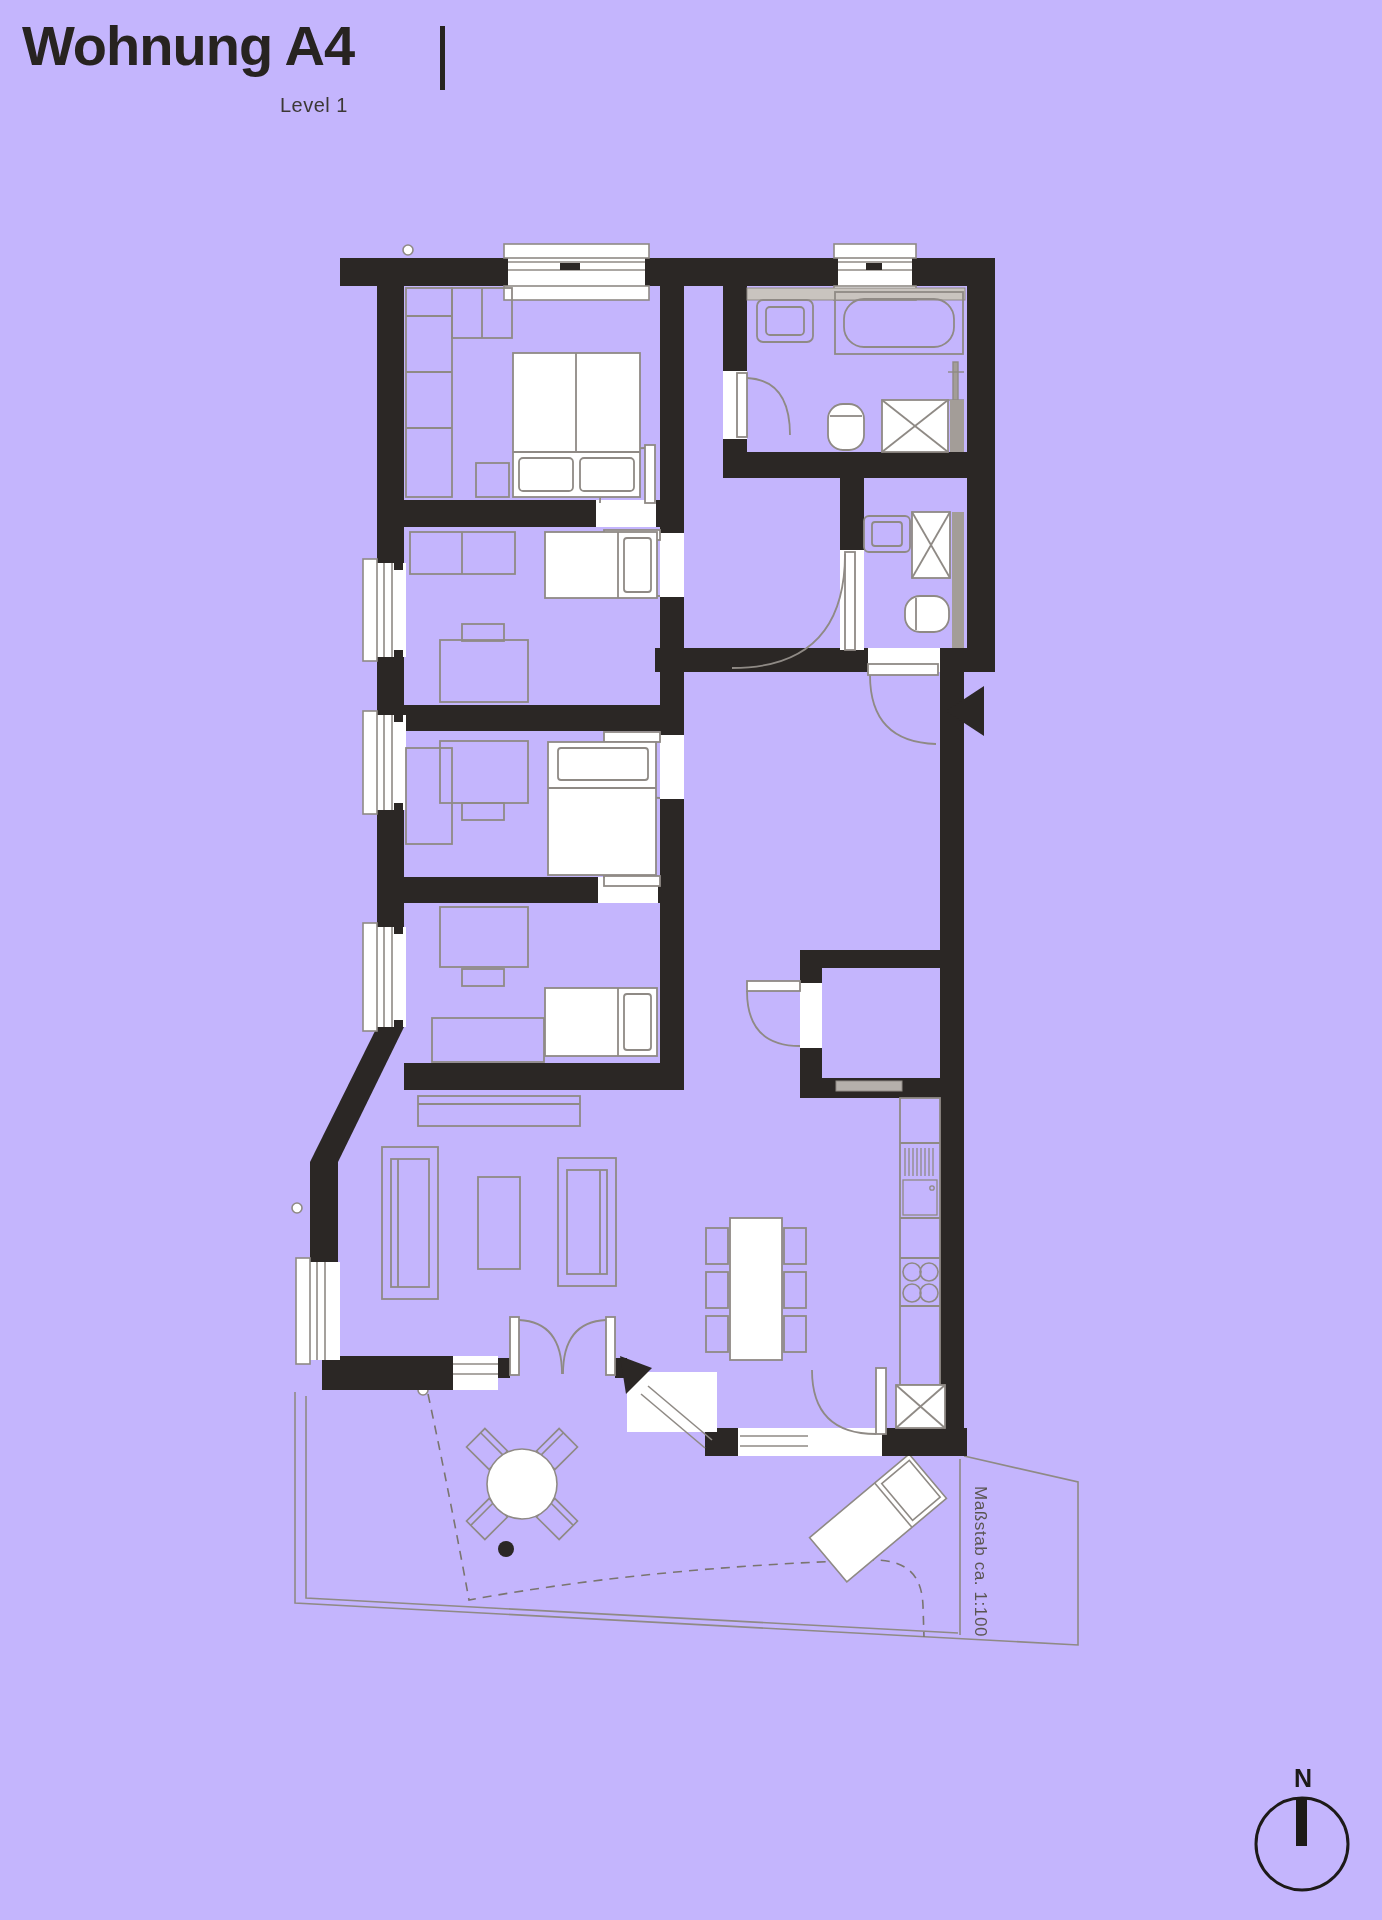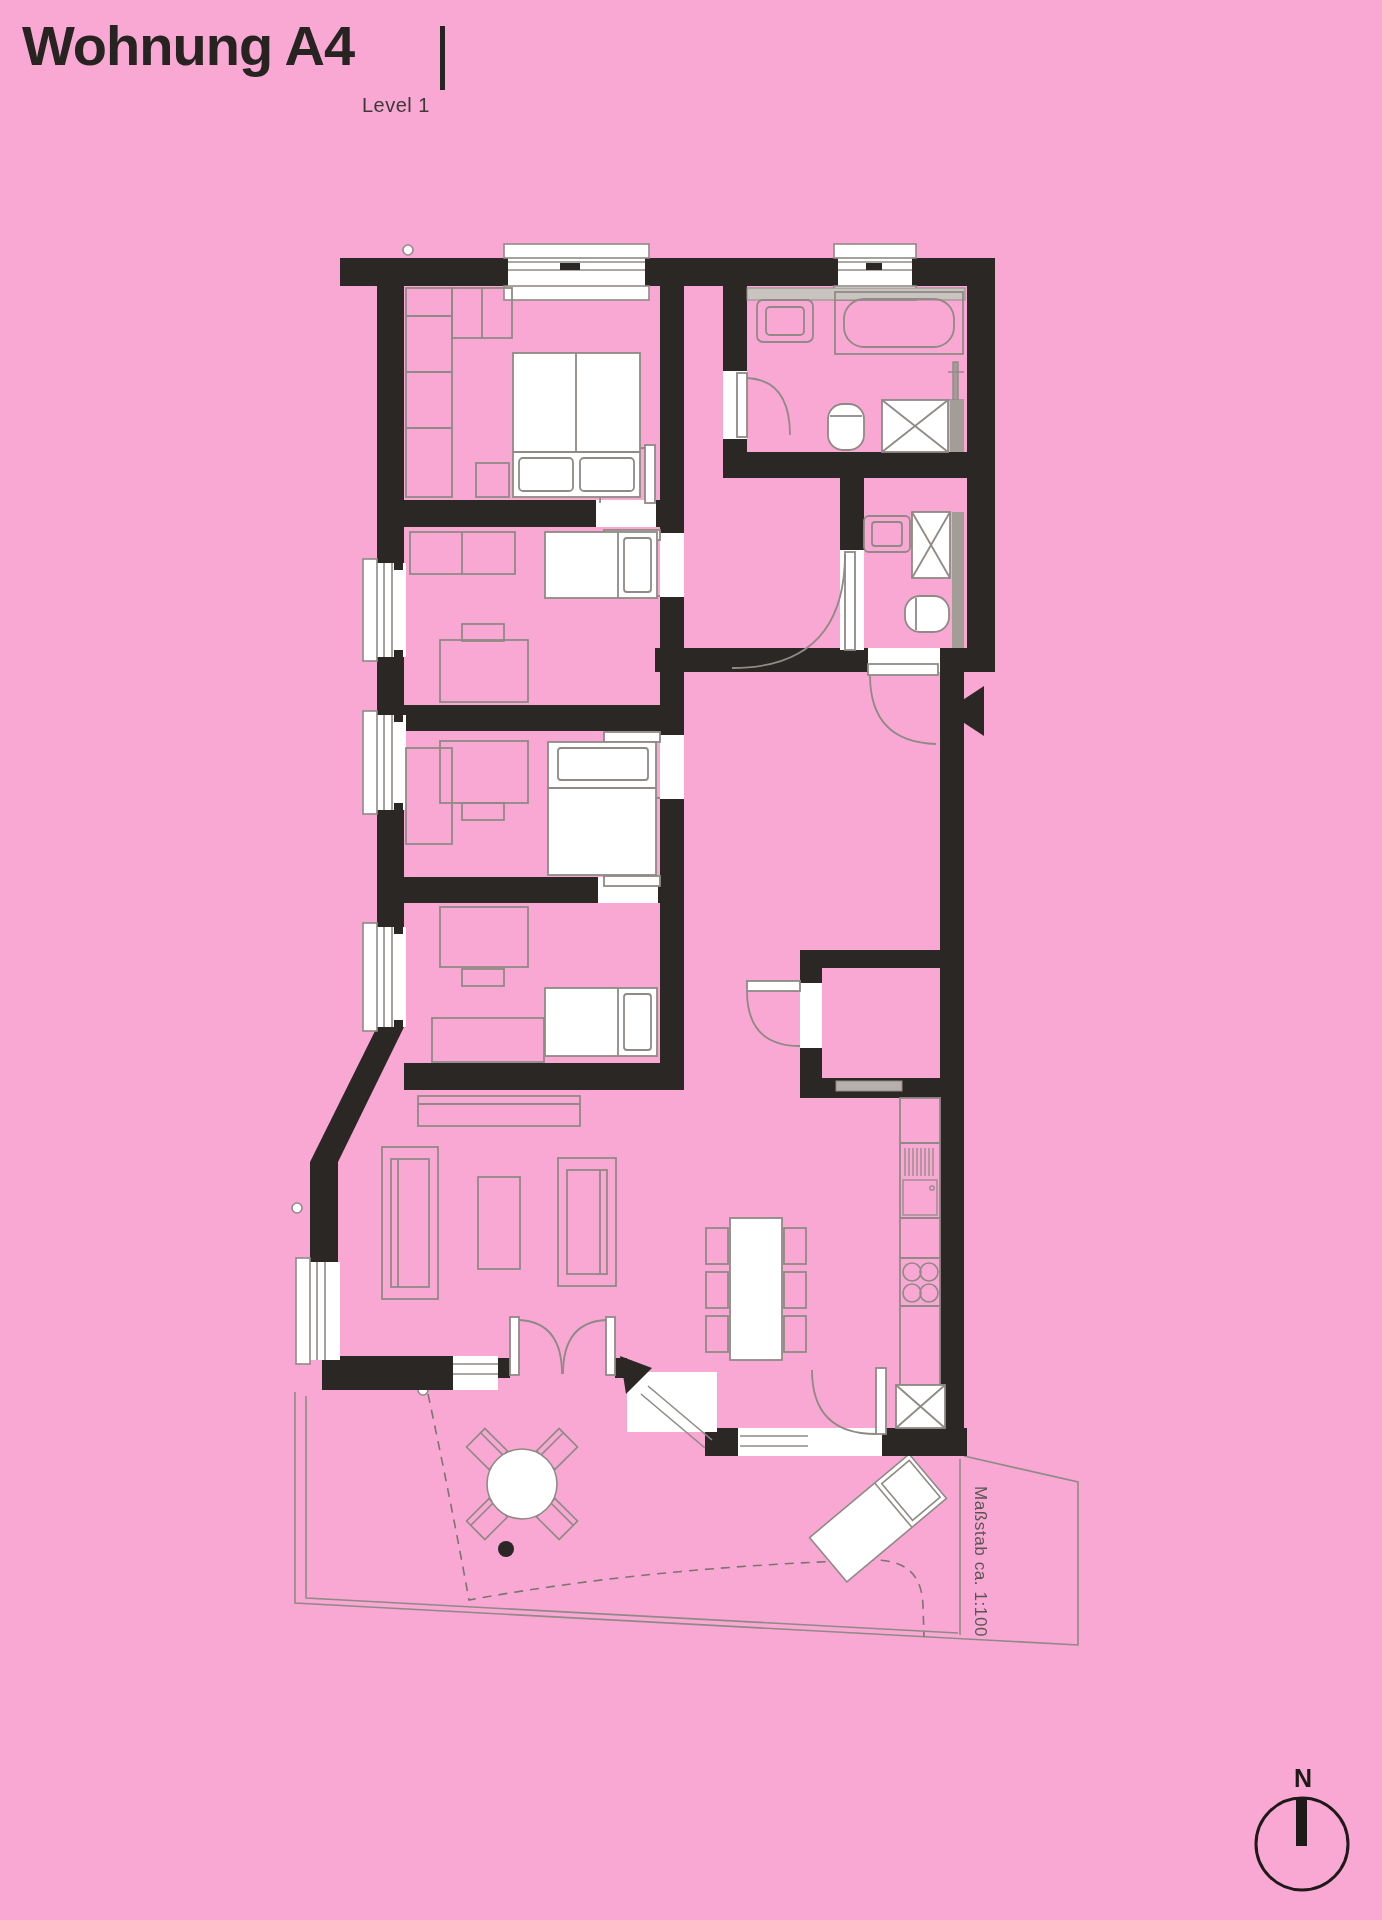--- a/index.html
+++ b/index.html
@@ -1,22 +1,22 @@
 <!DOCTYPE html>
 <html><head>
 <meta charset="utf-8">
 <style>
   html,body{margin:0;padding:0;background:#ffffff;}
-  .page{position:relative;width:1382px;height:1920px;background:#f9a8d4;overflow:hidden;
+  .page{position:relative;width:1382px;height:1920px;background:#c4b5fd;overflow:hidden;
         font-family:"Liberation Sans", sans-serif;}
   .title-block{position:absolute;left:22px;top:18px;}
   .title{font-size:56px;font-weight:800;letter-spacing:-1px;color:#272320;line-height:1;
          font-family:"Liberation Sans", sans-serif;}
   .title-bar{position:absolute;left:440px;top:26px;width:5px;height:64px;background:#272320;}
-  .subtitle{position:absolute;left:280px;top:94px;width:150px;text-align:right;
+  .subtitle{position:absolute;left:280px;top:94px;width:150px;text-align:left;
             font-size:20px;color:#3c3835;letter-spacing:0.5px;}
   .plan-svg{position:absolute;left:0;top:0;}
   .scale-note{position:absolute;left:990px;top:1486px;transform:rotate(90deg);
               transform-origin:left top;font-size:17px;color:#5a5551;letter-spacing:0.6px;
               white-space:nowrap;}
   .compass-label{position:absolute;left:1288px;top:1764px;width:30px;text-align:center;
                  font-size:25px;font-weight:700;color:#1d1a18;}
 </style>
 </head>
 <body>

